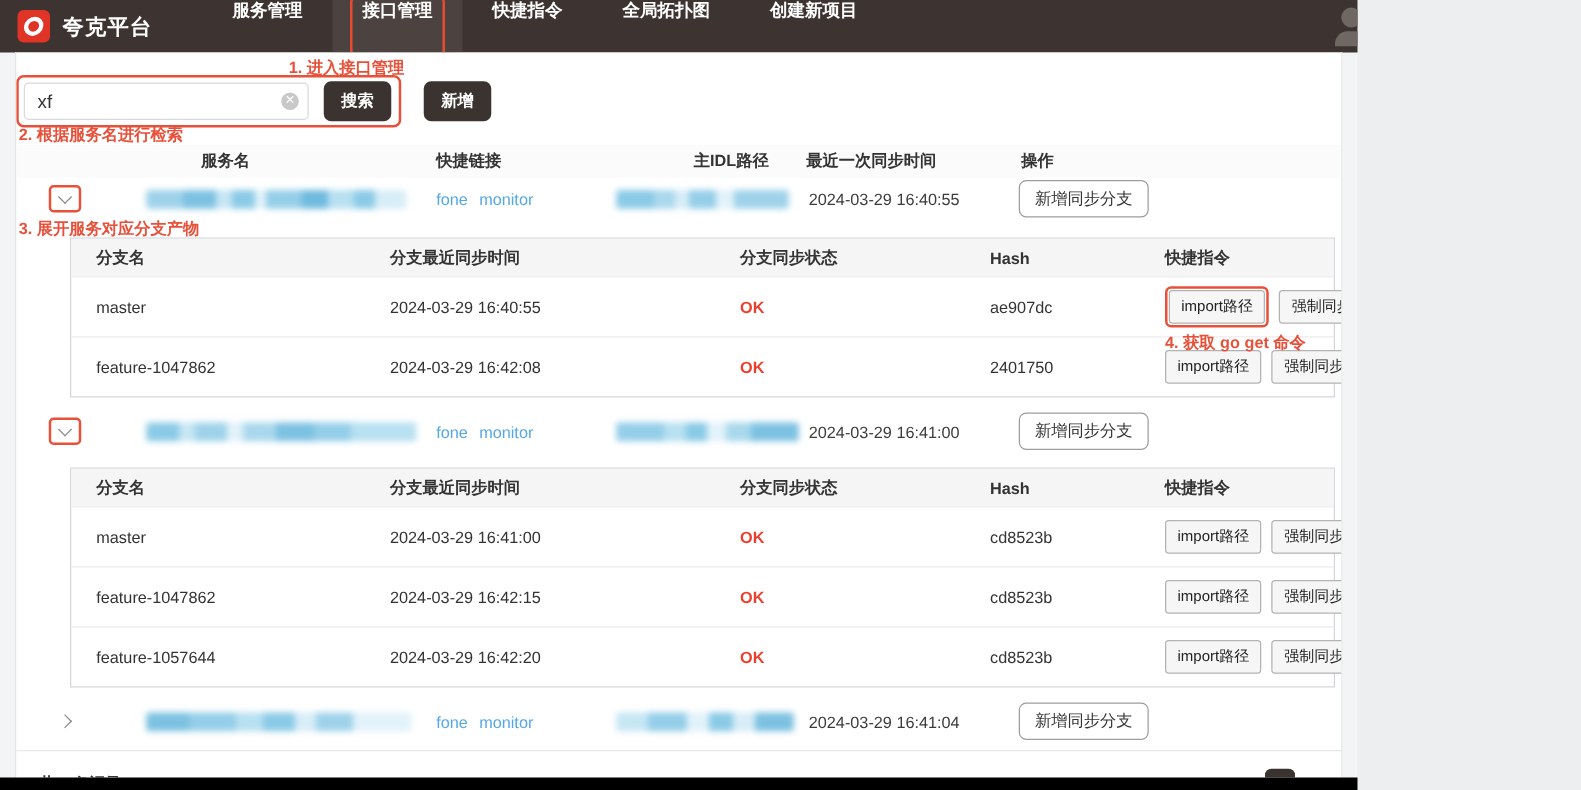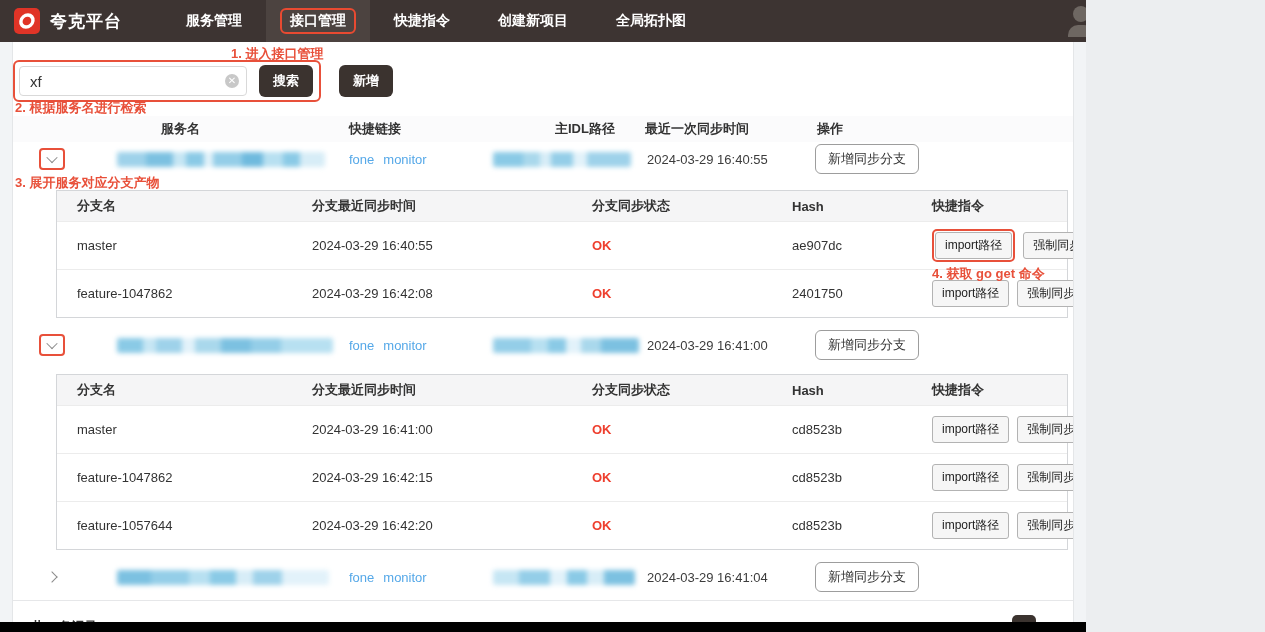--- a/index.html
+++ b/index.html
@@ -4,21 +4,21 @@
 <style>
   * { margin:0; padding:0; box-sizing:border-box; }
   html,body { width:1265px; height:632px; }
   body { font-family:"Liberation Sans","DejaVu Sans",sans-serif; background:#eceef0; overflow:hidden; }
   .page { position:relative; width:1086px; height:632px; background:#f2f4f6; }
 
   
   .navbar { position:relative; height:42px; background:#3d3432; display:flex; align-items:center; padding-left:14px; overflow:hidden; }
   .logo { width:26px; height:26px; background:#e03427; border-radius:5px; display:flex; align-items:center; justify-content:center; margin-right:10px; }
   .brand { color:#fff; font-size:17px; font-weight:bold; letter-spacing:1px; margin-right:40px; }
-  .nav-tab { position:relative; height:42px; display:flex; align-items:center; padding:0 24px; color:#fff; font-size:14px; font-weight:bold; cursor:pointer; }
+  .nav-tab { position:relative; height:42px; display:flex; padding:0 24px; color:#fff; font-size:14px; font-weight:bold; cursor:pointer; }
   .nav-tab.active { background:#4c4340; }
   .nav-tab.active .tab-label { border:2px solid #e84a31; border-radius:6px; padding:2px 8px; margin:-4px -10px; }
   .avatar { position:absolute; right:-10px; top:6px; width:30px; height:34px; }
   .avatar .head { width:16px; height:16px; border-radius:50%; background:#6e6762; margin:0 auto; }
   .avatar .bust { width:26px; height:12px; border-radius:10px 10px 0 0; background:#6e6762; margin:3px auto 0; }
 
   
   .panel { position:absolute; left:12px; right:12px; top:42px; bottom:10px; background:#fff; border-left:1px solid #e4e6e8; border-right:1px solid #e4e6e8; overflow:hidden; }
 
   .annot { color:#e8503a; font-size:13px; font-weight:bold; white-space:nowrap; }
@@ -109,24 +109,24 @@
     <div class="nav-tab">
         <span class="tab-label">服务管理</span>
       </div>
     <div class="nav-tab active">
         <span class="tab-label">接口管理</span>
       </div>
     <div class="nav-tab">
         <span class="tab-label">快捷指令</span>
       </div>
     <div class="nav-tab">
+        <span class="tab-label">全局拓扑图</span>
+      </div>
+    <div class="nav-tab">
         <span class="tab-label">创建新项目</span>
-      </div>
-    <div class="nav-tab">
-        <span class="tab-label">全局拓扑图</span>
       </div>
     <div class="avatar">
       <div class="head"></div>
       <div class="bust"></div>
     </div>
   </div>
 
   <div class="panel">
 
     <div class="annot annot-1">1. 进入接口管理</div>

